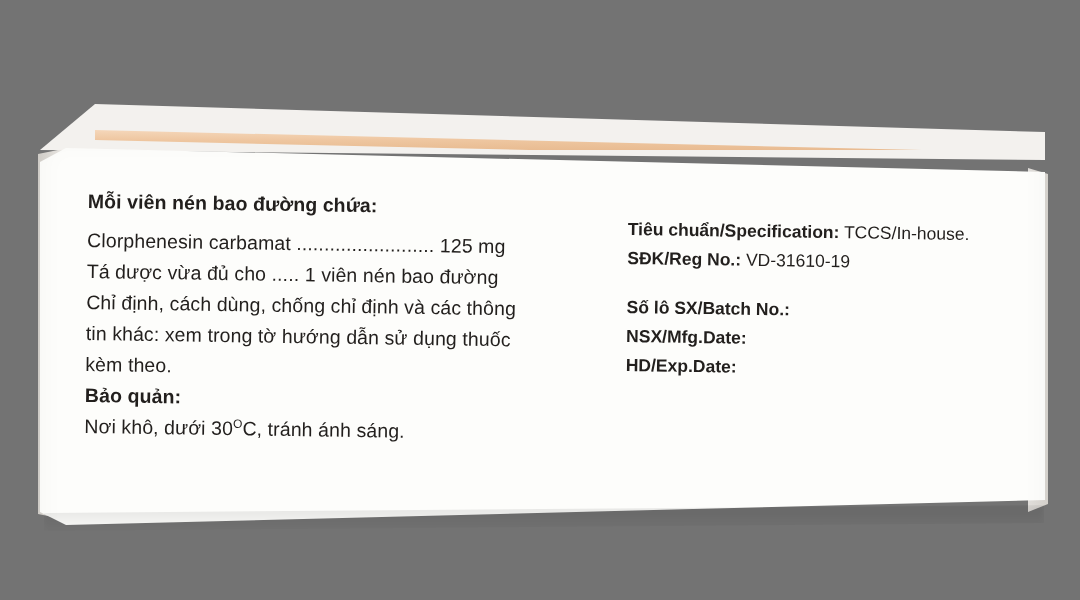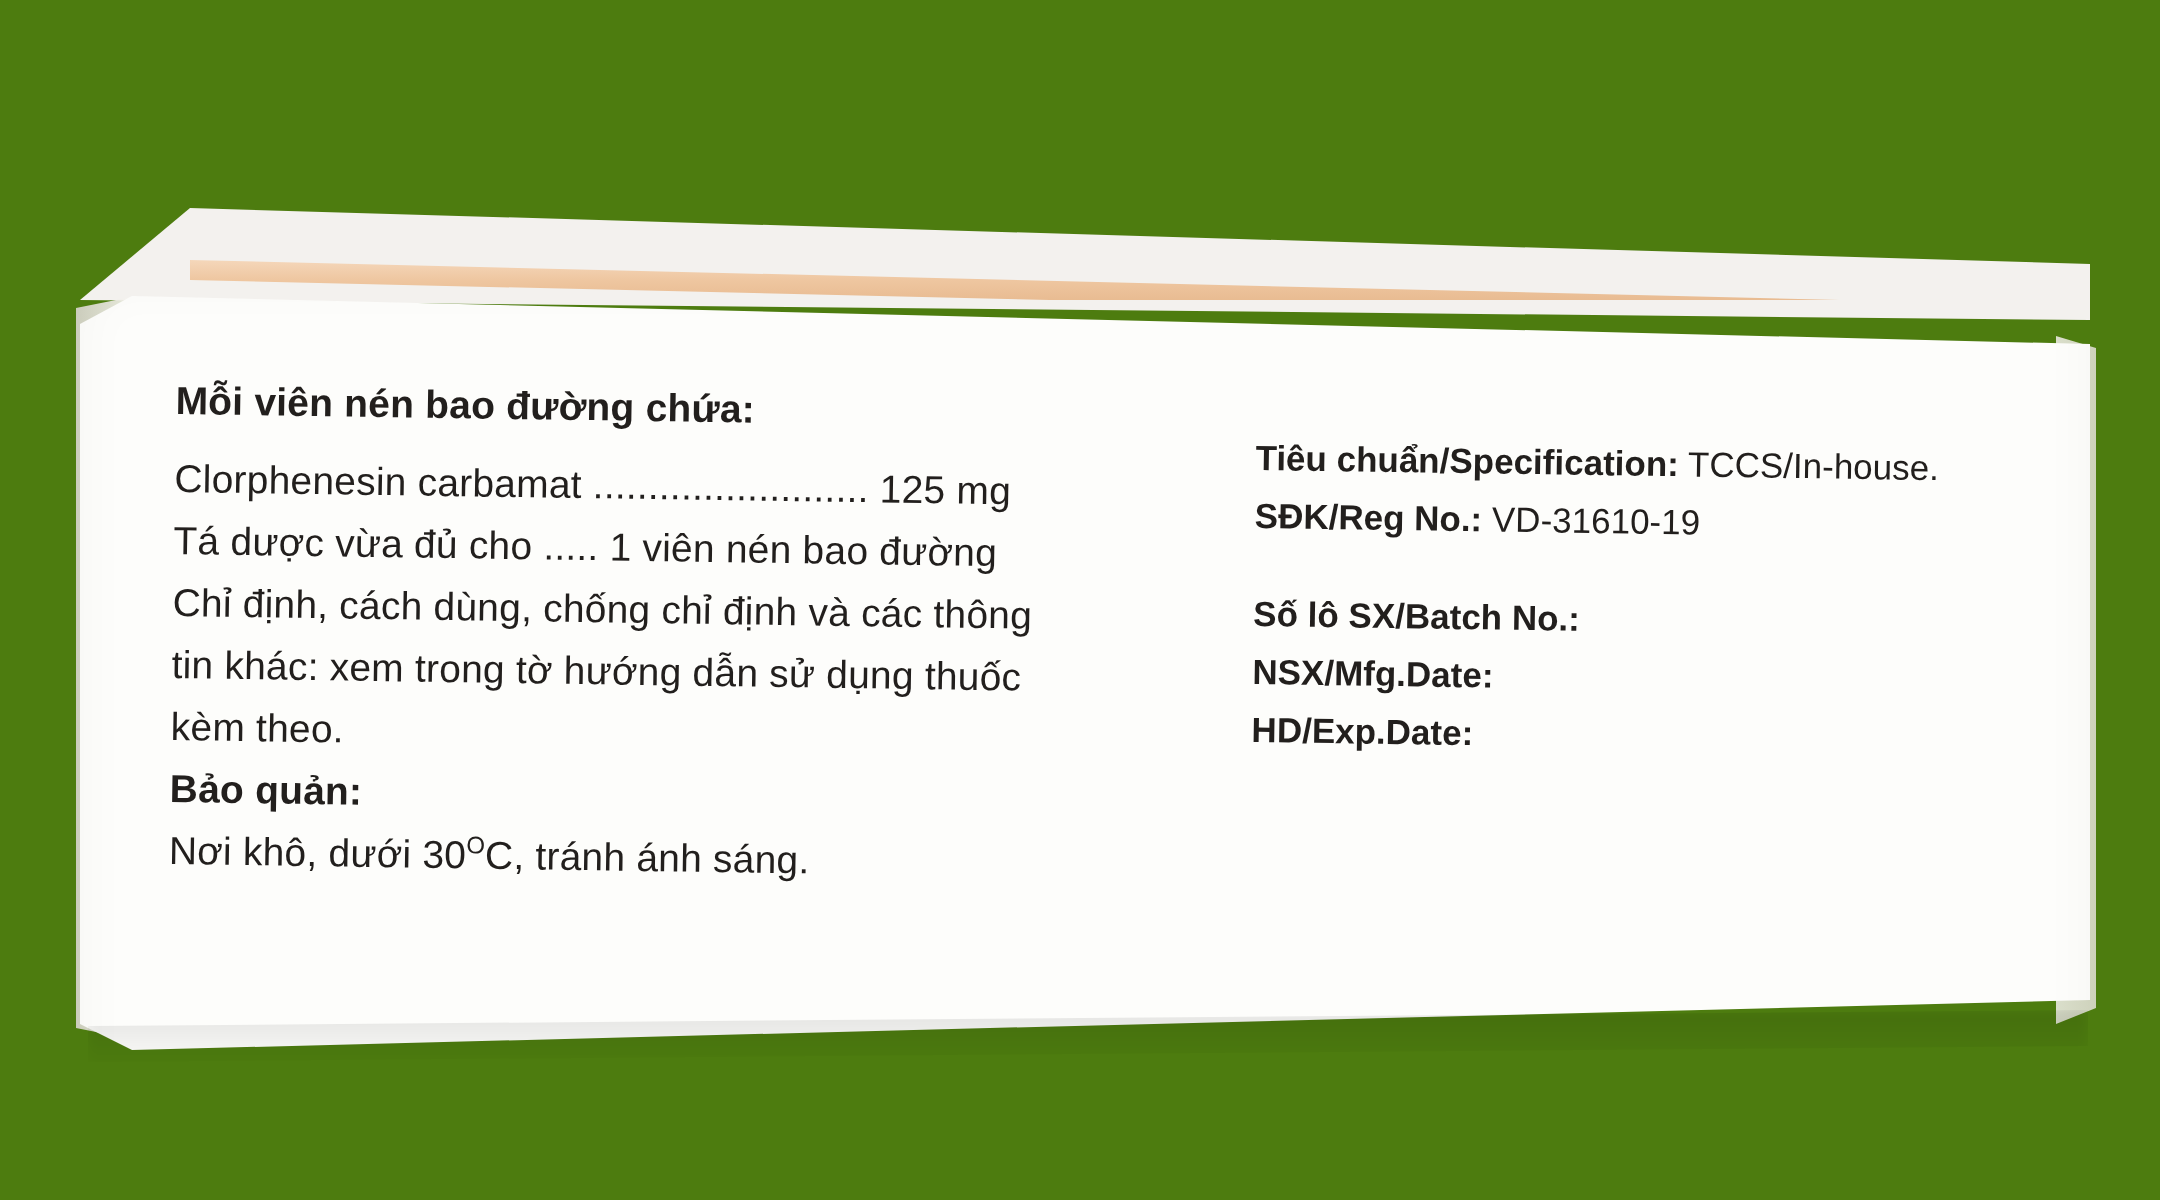--- a/index.html
+++ b/index.html
@@ -9,21 +9,21 @@
     height: 600px;
     background: #ffffff;
     font-family: "Liberation Sans", sans-serif;
     overflow: hidden;
   }
 
   #scene {
     position: relative;
     width: 1080px;
     height: 600px;
-    background: #4d7c0f;
+    background: #737373;
   }
 
   
 
   
   .box-top-face {
     position: absolute;
     left: 40px;
     top: 104px;
     width: 1005px;

